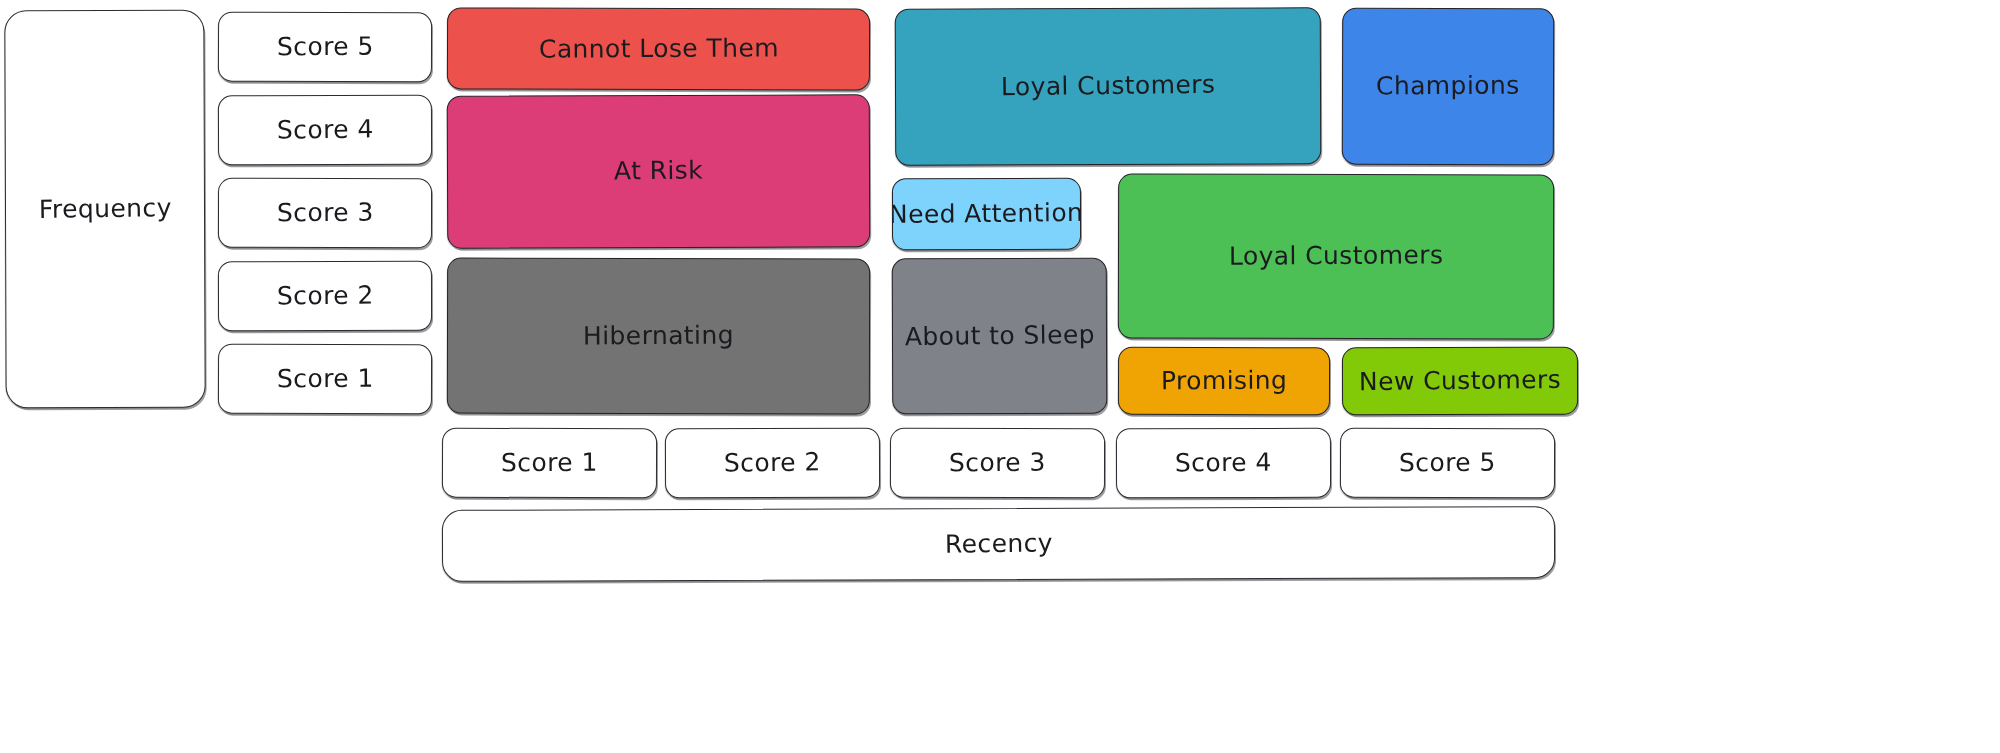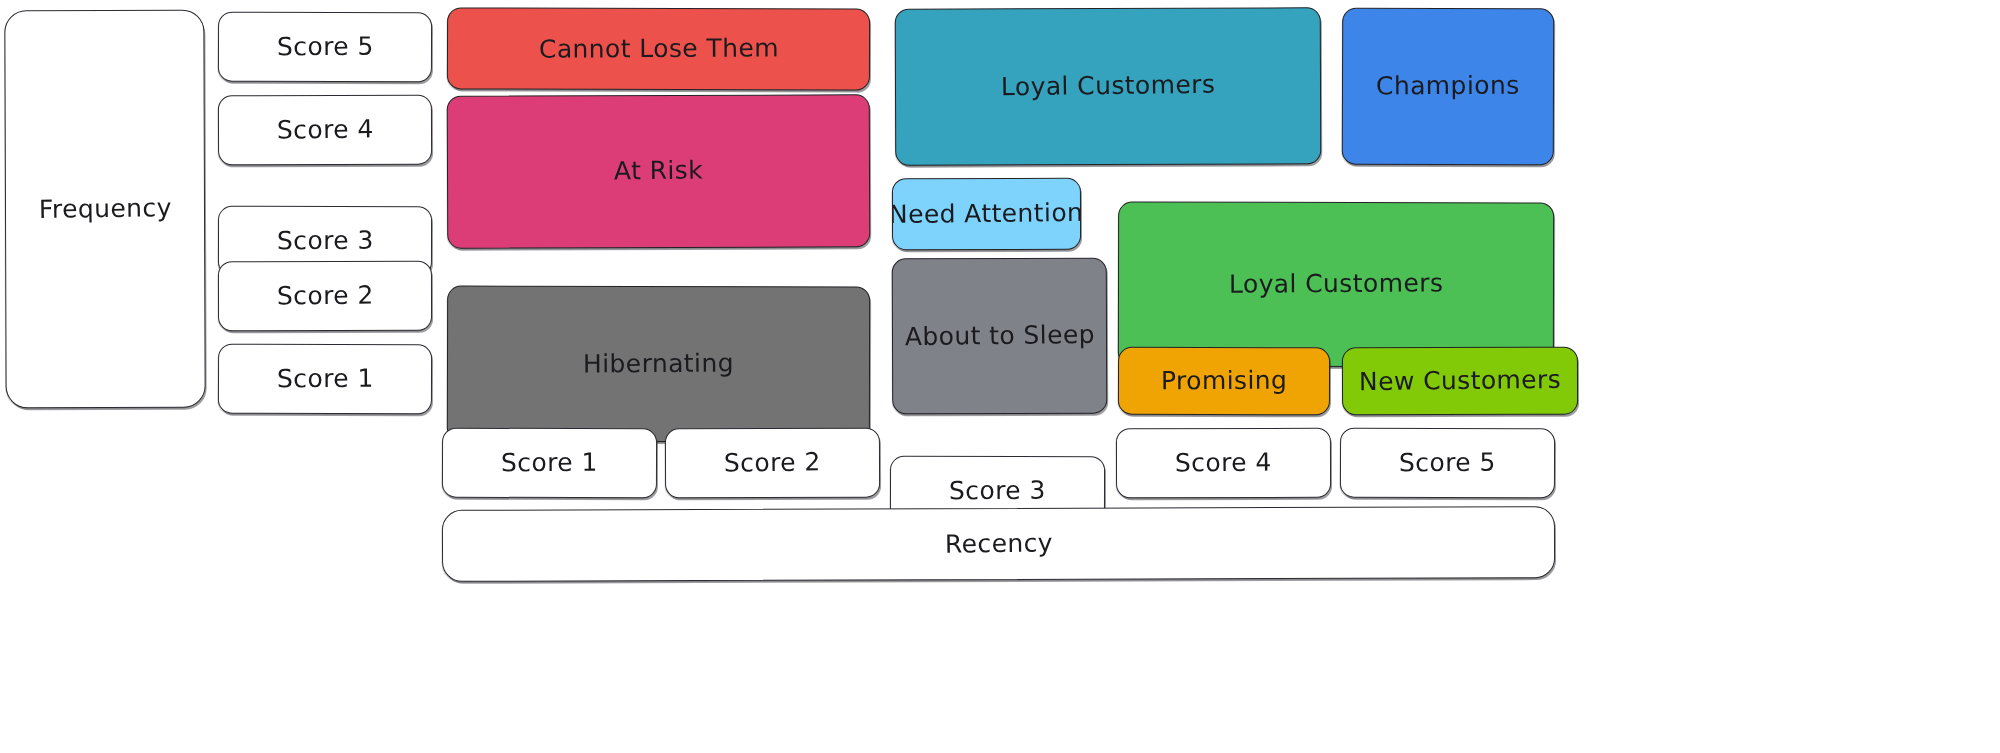--- a/index.html
+++ b/index.html
@@ -37,21 +37,21 @@
     transform:rotate(-0.5deg);
     padding:0 10px;
     white-space:nowrap;
   }
   .plain{background:#ffffff;}
   .tall .lbl{transform:rotate(-0.6deg);}
 
   
   .r1{transform:rotate(0.18deg);}
   .r2{transform:rotate(-0.2deg);}
-  .r3{transform:rotate(0.12deg);margin-top:28px;}
+  .r3{transform:rotate(0.12deg);}
   .r4{transform:rotate(-0.14deg);}
 
   
   .seg{border-color:#232327;}
   .seg .lbl{font-weight:400;}
 </style>
 </head>
 <body>
 
 <div id="board">

